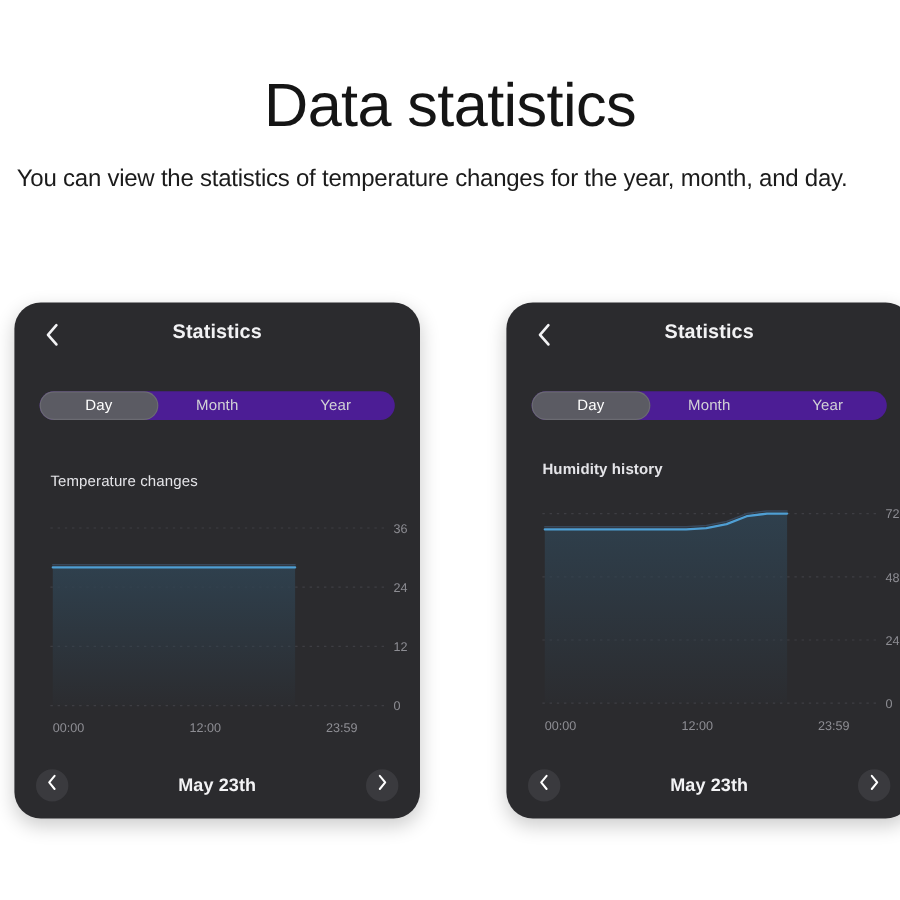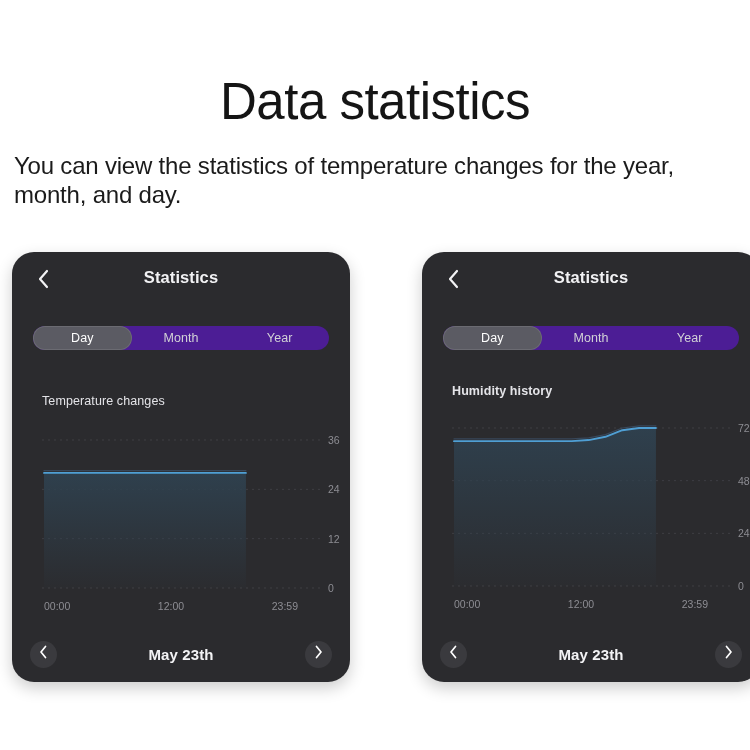--- a/index.html
+++ b/index.html
@@ -14,37 +14,36 @@
     overflow: hidden;
     font-family: "Liberation Sans", sans-serif;
     -webkit-font-smoothing: antialiased;
   }
 
   
   .hero {
     position: absolute;
     left: 0; top: 0;
     width: 750px;
-    margin-top: 14px;
   }
   .hero-title {
     margin: 0;
     padding: 0;
     text-align: center;
     font-size: 51px;
     font-weight: 400;
     letter-spacing: -0.5px;
     color: #151515;
     line-height: 1;
     padding-top: 62px;
   }
   .hero-sub {
     margin: 0;
     padding: 24px 14px 0 14px;
-    font-size: 24px;
+    font-size: 20px;
     font-weight: 400;
     color: #1b1b1b;
     line-height: 1.22;
     letter-spacing: -0.2px;
     text-align: left;
   }
 
   
   .panels {
     position: absolute;

